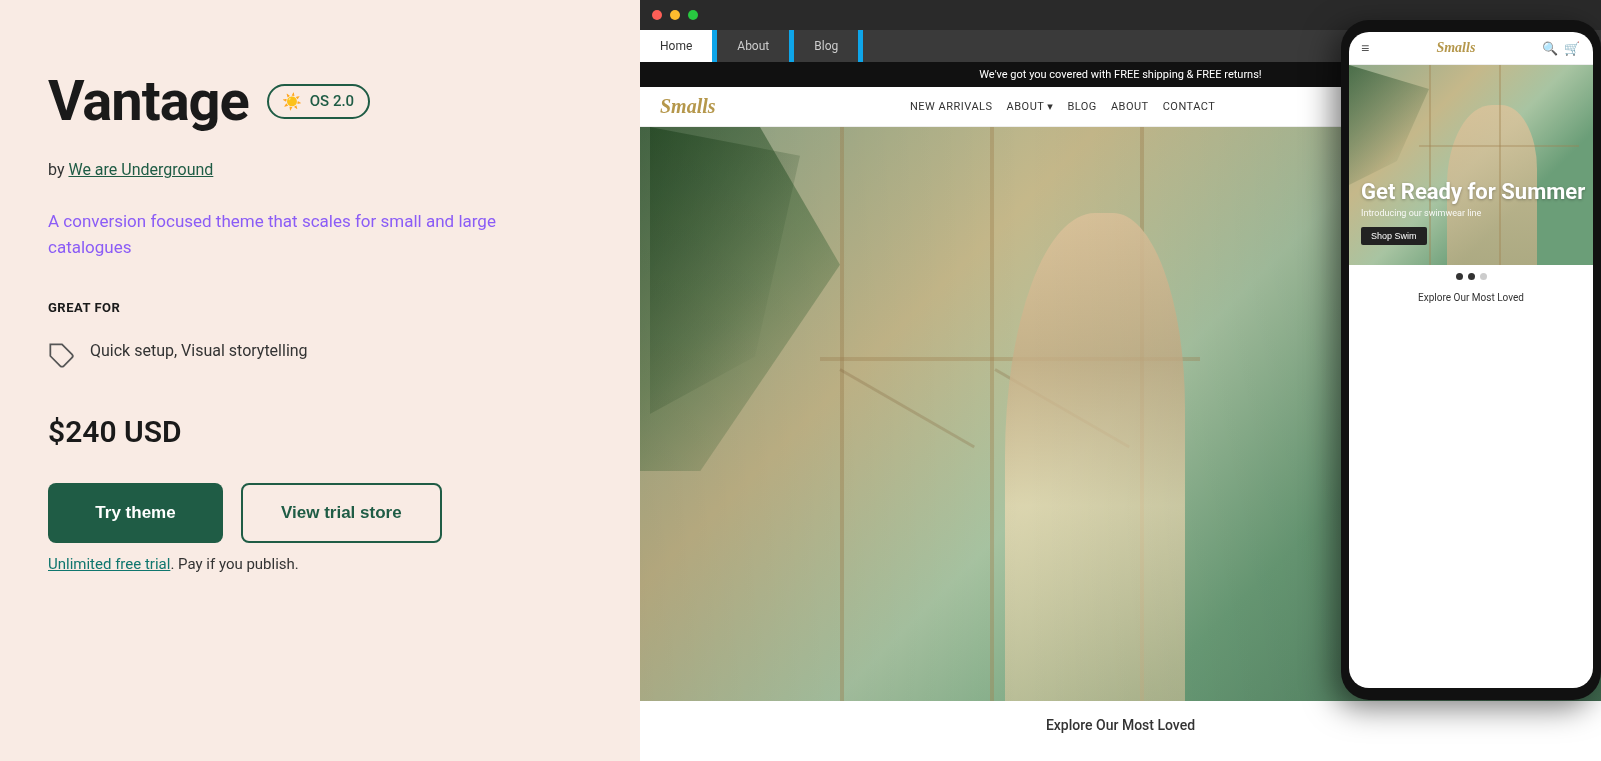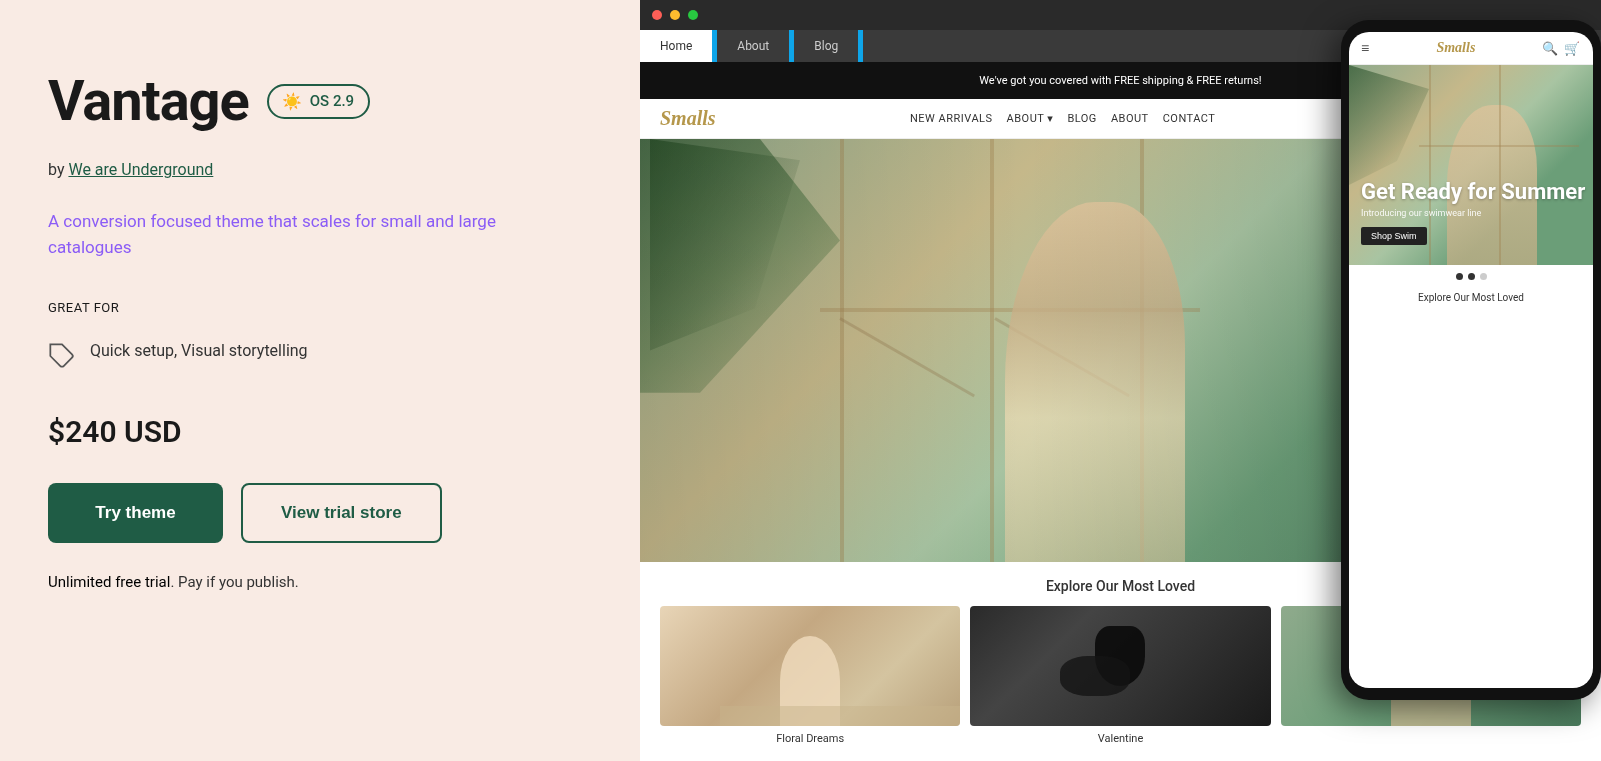--- a/index.html
+++ b/index.html
@@ -68,21 +68,21 @@
     .description {
       font-size: 17px;
       color: #8b5cf6;
       line-height: 1.5;
       margin-bottom: 28px;
       max-width: 520px;
     }
 
     .great-for-label {
       font-size: 13px;
-      font-weight: 400;
+      font-weight: 700;
       color: #1a1a1a;
       letter-spacing: 0.5px;
       margin-bottom: 14px;
       text-transform: uppercase;
     }
 
     .features-list {
       list-style: none;
       margin-bottom: 32px;
       display: flex;
@@ -109,21 +109,20 @@
     .price {
       font-size: 30px;
       font-weight: 600;
       color: #1a1a1a;
       margin-bottom: 22px;
     }
 
     .cta-row {
       display: flex;
       gap: 18px;
-      margin-bottom: 18px;
     }
 
     .btn-try {
       background: #1f5c45;
       color: #fff;
       border: none;
       border-radius: 8px;
       padding: 18px 38px;
       font-size: 17px;
       font-weight: 600;
@@ -142,21 +141,22 @@
       cursor: pointer;
       min-width: 200px;
     }
 
     .trial-text {
       font-size: 15px;
       color: #333;
     }
 
     .trial-text a {
-      color: #000000;
+      color: #0f766e;
+      text-decoration: underline;
       cursor: pointer;
     }
 
     
     .right-panel {
       flex: 1;
       background: #1a1a1a;
       position: relative;
       overflow: hidden;
       display: flex;
@@ -211,21 +211,21 @@
       background: #fff;
       color: #333;
     }
 
     
     .store-top-bar {
       background: #111;
       color: #fff;
       font-size: 11px;
       text-align: center;
-      padding: 12px;
+      padding: 6px;
       flex-shrink: 0;
     }
 
     .store-header {
       display: flex;
       align-items: center;
       justify-content: space-between;
       padding: 8px 20px;
       border-bottom: 1px solid #eee;
       flex-shrink: 0;
@@ -485,21 +485,21 @@
   </style>
 </head>
 <body>
 
 <div class="left-panel">
 
   <div class="theme-title-row">
     <h1 class="theme-title">Vantage</h1>
     <div class="os-badge">
       <span class="os-badge-icon">☀️</span>
-      <span>OS 2.9</span>
+      <span>OS 2.0</span>
     </div>
   </div>
 
   <p class="by-author">
     <span>by</span>&nbsp;<a>We are Underground</a>
   </p>
 
   <p class="description">A conversion focused theme that scales for small and large catalogues</p>
 
   <p class="great-for-label">GREAT FOR</p>
@@ -589,44 +589,20 @@
       <div class="hero-overlay"></div>
       <div class="hero-text">
         <div class="hero-heading">Get Ready<br>for Summer</div>
         <div class="hero-sub">Introducing our swimwear line</div>
         <button class="hero-btn">Shop Swim</button>
       </div>
     </div>
 
     <div class="store-lower">
       <div class="explore-title">Explore Our Most Loved</div>
-      <div class="product-grid">
-        <div class="product-card">
-          <div class="product-img-placeholder product-img-1">
-
-            <div style="position:absolute;bottom:0;left:50%;transform:translateX(-50%);width:60px;height:90px;background:rgba(240,220,190,0.8);border-radius:50% 50% 0 0;"></div>
-            <div style="position:absolute;bottom:0;left:20%;width:100%;height:20px;background:rgba(200,180,140,0.5);"></div>
-          </div>
-          <div class="product-name">Floral Dreams</div>
-        </div>
-        <div class="product-card">
-          <div class="product-img-placeholder product-img-2">
-
-            <div style="position:absolute;top:20px;left:50%;transform:translateX(-50%);width:50px;height:60px;background:rgba(10,10,10,0.9);border-radius:30% 30% 50% 50%;"></div>
-            <div style="position:absolute;top:50px;left:30%;width:70px;height:40px;background:rgba(20,20,20,0.8);border-radius:40%;"></div>
-          </div>
-          <div class="product-name">Valentine</div>
-        </div>
-        <div class="product-card">
-          <div class="product-img-placeholder product-img-3">
-            <div style="position:absolute;bottom:0;left:50%;transform:translateX(-50%);width:80px;height:100px;background:rgba(220,195,155,0.7);border-radius:50% 50% 0 0;"></div>
-          </div>
-          <div class="product-name"></div>
-        </div>
-      </div>
     </div>
 
   </div>
 
   <div class="mobile-mockup">
     <div class="mobile-screen">
 
       <div class="mobile-header">
         <span class="mobile-menu-icon">≡</span>
         <span class="mobile-logo">Smalls</span>

